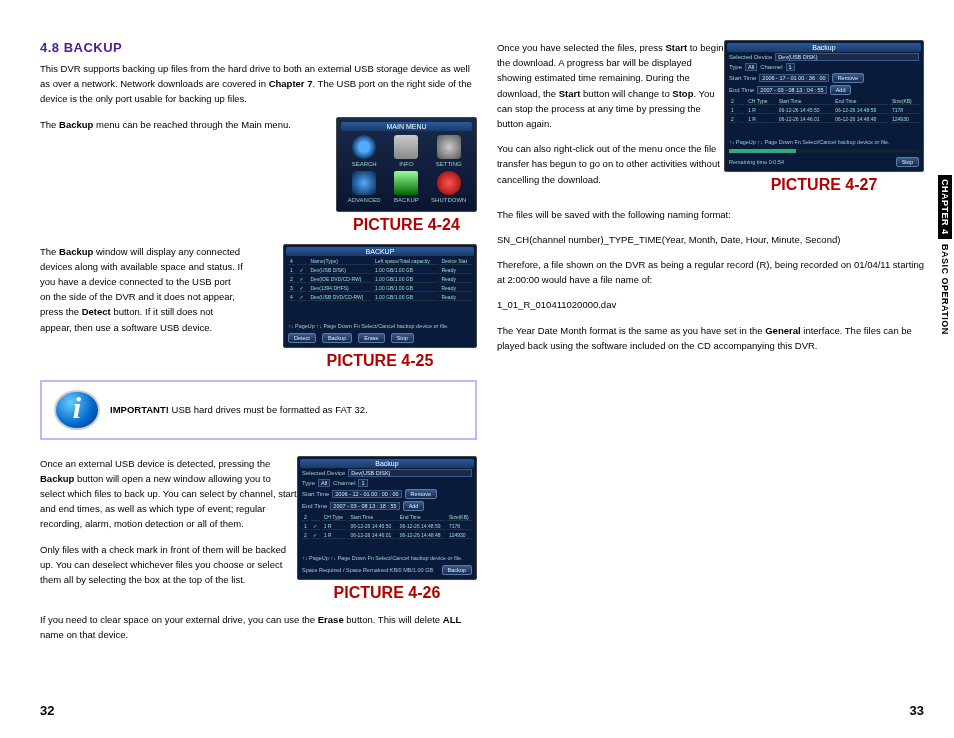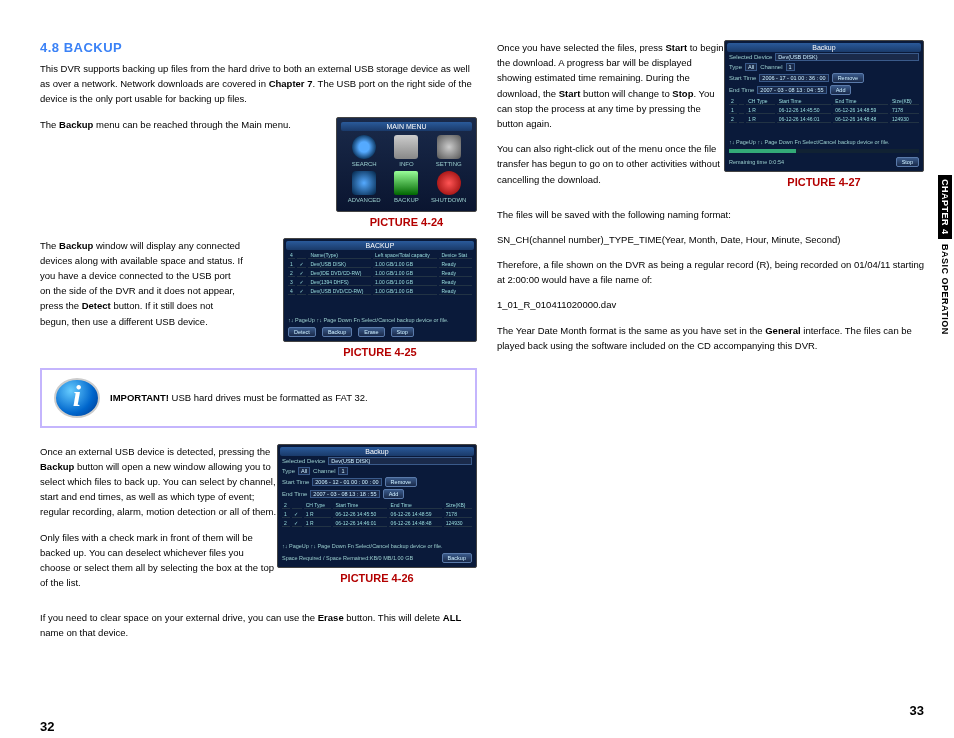--- a/index.html
+++ b/index.html
@@ -1,32 +1,32 @@
 <!DOCTYPE html>
 <html><head>
 <meta charset="utf-8">
 <style>
 * { box-sizing: border-box; margin: 0; padding: 0; }
 body { font-family: Arial, Helvetica, sans-serif; font-size: 10px; color: #000; width: 954px; height: 738px; position: relative; background: #fff; }
 .page-container { display: flex; gap: 20px; padding: 40px 30px 20px 40px; }
 .left-col { width: 440px; }
 .right-col { width: 430px; }
-.section-header { color: #3b82f6; font-weight: bold; font-size: 13px; margin-bottom: 6px; font-family: Arial; letter-spacing: 0.5px; }
+.section-header { color: #4c1d95; font-weight: bold; font-size: 13px; margin-bottom: 6px; font-family: Arial; letter-spacing: 0.5px; }
 .body-text { font-size: 9.5px; line-height: 1.6; margin-bottom: 10px; }
 .body-text b { font-weight: bold; }
-.caption { color: #B30000; font-weight: bold; font-size: 11px; text-align: center; margin-top: 4px; }
+.caption { color: #B30000; font-weight: bold; font-size: 16px; text-align: center; margin-top: 4px; }
 .screenshot { display: inline-block; }
 .shot-box { background: #0a1a3a; border: 1px solid #444; border-radius: 2px; padding: 2px; font-size: 6px; color: #9cc; }
 .shot-header { background: linear-gradient(#2a5a9a, #1a3a6a); color: #fff; text-align: center; padding: 1px; font-size: 7px; border-radius: 2px; }
 .row-flex { display: flex; align-items: flex-start; margin-bottom: 10px; }
 .text-side { flex: 1; }
 .important-box { border: 2px solid #c4b5fd; padding: 8px 12px; margin: 10px 0 16px 0; display: flex; align-items: center; gap: 10px; }
 .info-icon { width: 46px; height: 40px; background: radial-gradient(circle at 35% 30%, #6cf, #0066cc 60%, #003388); border-radius: 50%; position: relative; flex-shrink: 0; border: 2px solid #ccc; }
 .info-icon::after { content: "i"; position: absolute; top: 50%; left: 50%; transform: translate(-50%, -55%); font-style: italic; font-weight: bold; font-size: 30px; color: #fff; font-family: Georgia, serif; }
-.page-num-left { position: absolute; bottom: 4px; left: 40px; font-weight: bold; font-size: 13px; }
+.page-num-left { position: absolute; bottom: 20px; left: 40px; font-weight: bold; font-size: 13px; }
 .page-num-right { position: absolute; bottom: 20px; right: 30px; font-weight: bold; font-size: 13px; }
 .side-tab { position: absolute; right: 4px; top: 175px; writing-mode: vertical-rl; text-orientation: mixed; font-size: 9px; font-weight: bold; letter-spacing: 0.5px; }
 .side-tab .ch { background: #000; color: #fff; padding: 4px 2px; }
 .side-tab .rest { padding: 2px 2px; }
 .menu-grid { display: grid; grid-template-columns: repeat(3, 1fr); gap: 4px; padding: 4px; }
 .menu-item { text-align: center; }
 .menu-ico { width: 24px; height: 24px; margin: 0 auto 2px; border-radius: 4px; }
 .ico-search { background: radial-gradient(circle, #5af 30%, #024 80%); border-radius: 50%; }
 .ico-info { background: linear-gradient(#ccc, #888); border-radius: 3px; }
 .ico-setting { background: radial-gradient(circle, #ccc, #555); }
@@ -87,21 +87,21 @@
               </div>
           </div>
         </div>
         <div class="caption">PICTURE 4-24</div>
       </div>
     </div>
 
     <div class="row-flex">
       <div class="text-side">
         <p class="body-text">
-          <span>The </span><b>Backup</b><span> window will display any connected devices along with available space and status. If you have a device connected to the USB port on the side of the DVR and it does not appear, press the </span><b>Detect</b><span> button. If it still does not begun, then use a different USB device.</span>
+          <span>The </span><b>Backup</b><span> window will display any connected devices along with available space and status. If you have a device connected to the USB port on the side of the DVR and it does not appear, press the </span><b>Detect</b><span> button. If it still does not appear, then use a software USB device.</span>
         </p>
       </div>
       <div class="screenshot" style="width:194px;margin-left:40px;">
         <div class="shot-box">
           <div class="shot-header">BACKUP</div>
           <table class="backup-table">
             <tbody>
                 <tr>
                   <td>4</td>
                   <td></td>
@@ -159,21 +159,21 @@
       </div>
     </div>
 
     <div class="row-flex">
       <div class="text-side">
         <p class="body-text">
           <span>Once an external USB device is detected, pressing the </span><b>Backup</b><span> button will open a new window allowing you to select which files to back up. You can select by channel, start and end times, as well as which type of event; regular recording, alarm, motion detection or all of them.</span>
         </p>
         <p class="body-text">Only files with a check mark in front of them will be backed up. You can deselect whichever files you choose or select them all by selecting the box at the top of the list.</p>
       </div>
-      <div class="screenshot" style="width:200px;">
+      <div class="screenshot" style="width:180px;">
         <div class="shot-box">
           <div class="shot-header">Backup</div>
           <div class="field-row">
               <span>Selected Device</span>
               <span class="fld" style="flex:1;">Dev(USB DISK)</span>
             </div>
           <div class="field-row">
               <span>Type</span>
               <span class="fld">All</span>
               <span>Channel</span>

